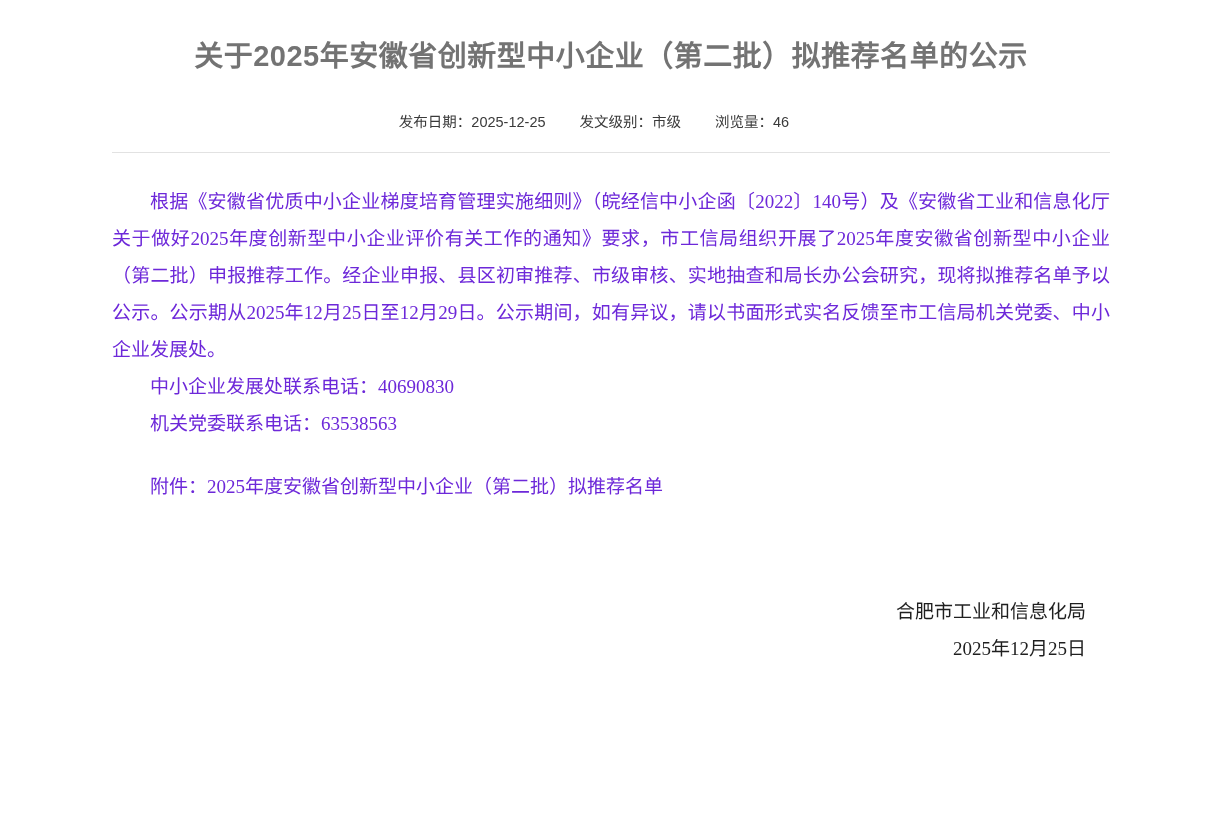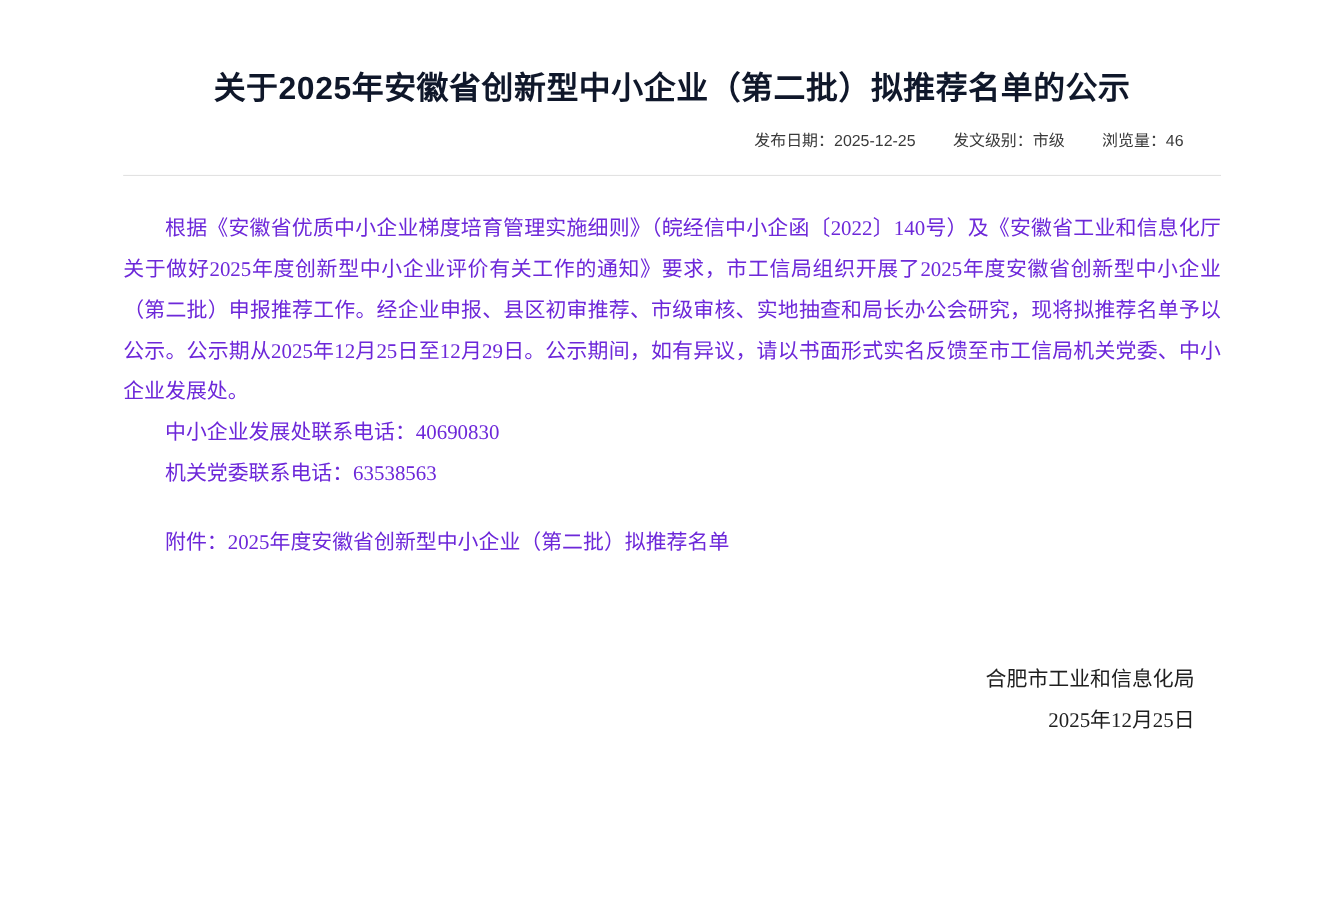--- a/index.html
+++ b/index.html
@@ -21,34 +21,34 @@
     box-sizing: border-box;
   }
   .article {
     position: absolute;
     left: 112px;
     top: 0;
     width: 998px;
   }
   .title {
     margin: 0;
-    padding-top: 58px;
+    padding-top: 33px;
     font-family: "Liberation Sans", sans-serif;
     font-size: 29px;
     font-weight: bold;
     line-height: 47px;
-    color: #0f172a;
+    color: #737373;
     text-align: center;
     letter-spacing: 0.5px;
   }
   .meta {
-    margin-top: 14px;
+    margin-top: 32px;
     display: flex;
     align-items: center;
-    justify-content: flex-end;
+    justify-content: center;
     font-size: 14.5px;
     color: #3a3a3a;
     line-height: 20px;
     padding-bottom: 20px;
     border-bottom: 1px solid #e2e2e2;
   }
   .meta-item {
     white-space: nowrap;
     margin-right: 34px;
   }

